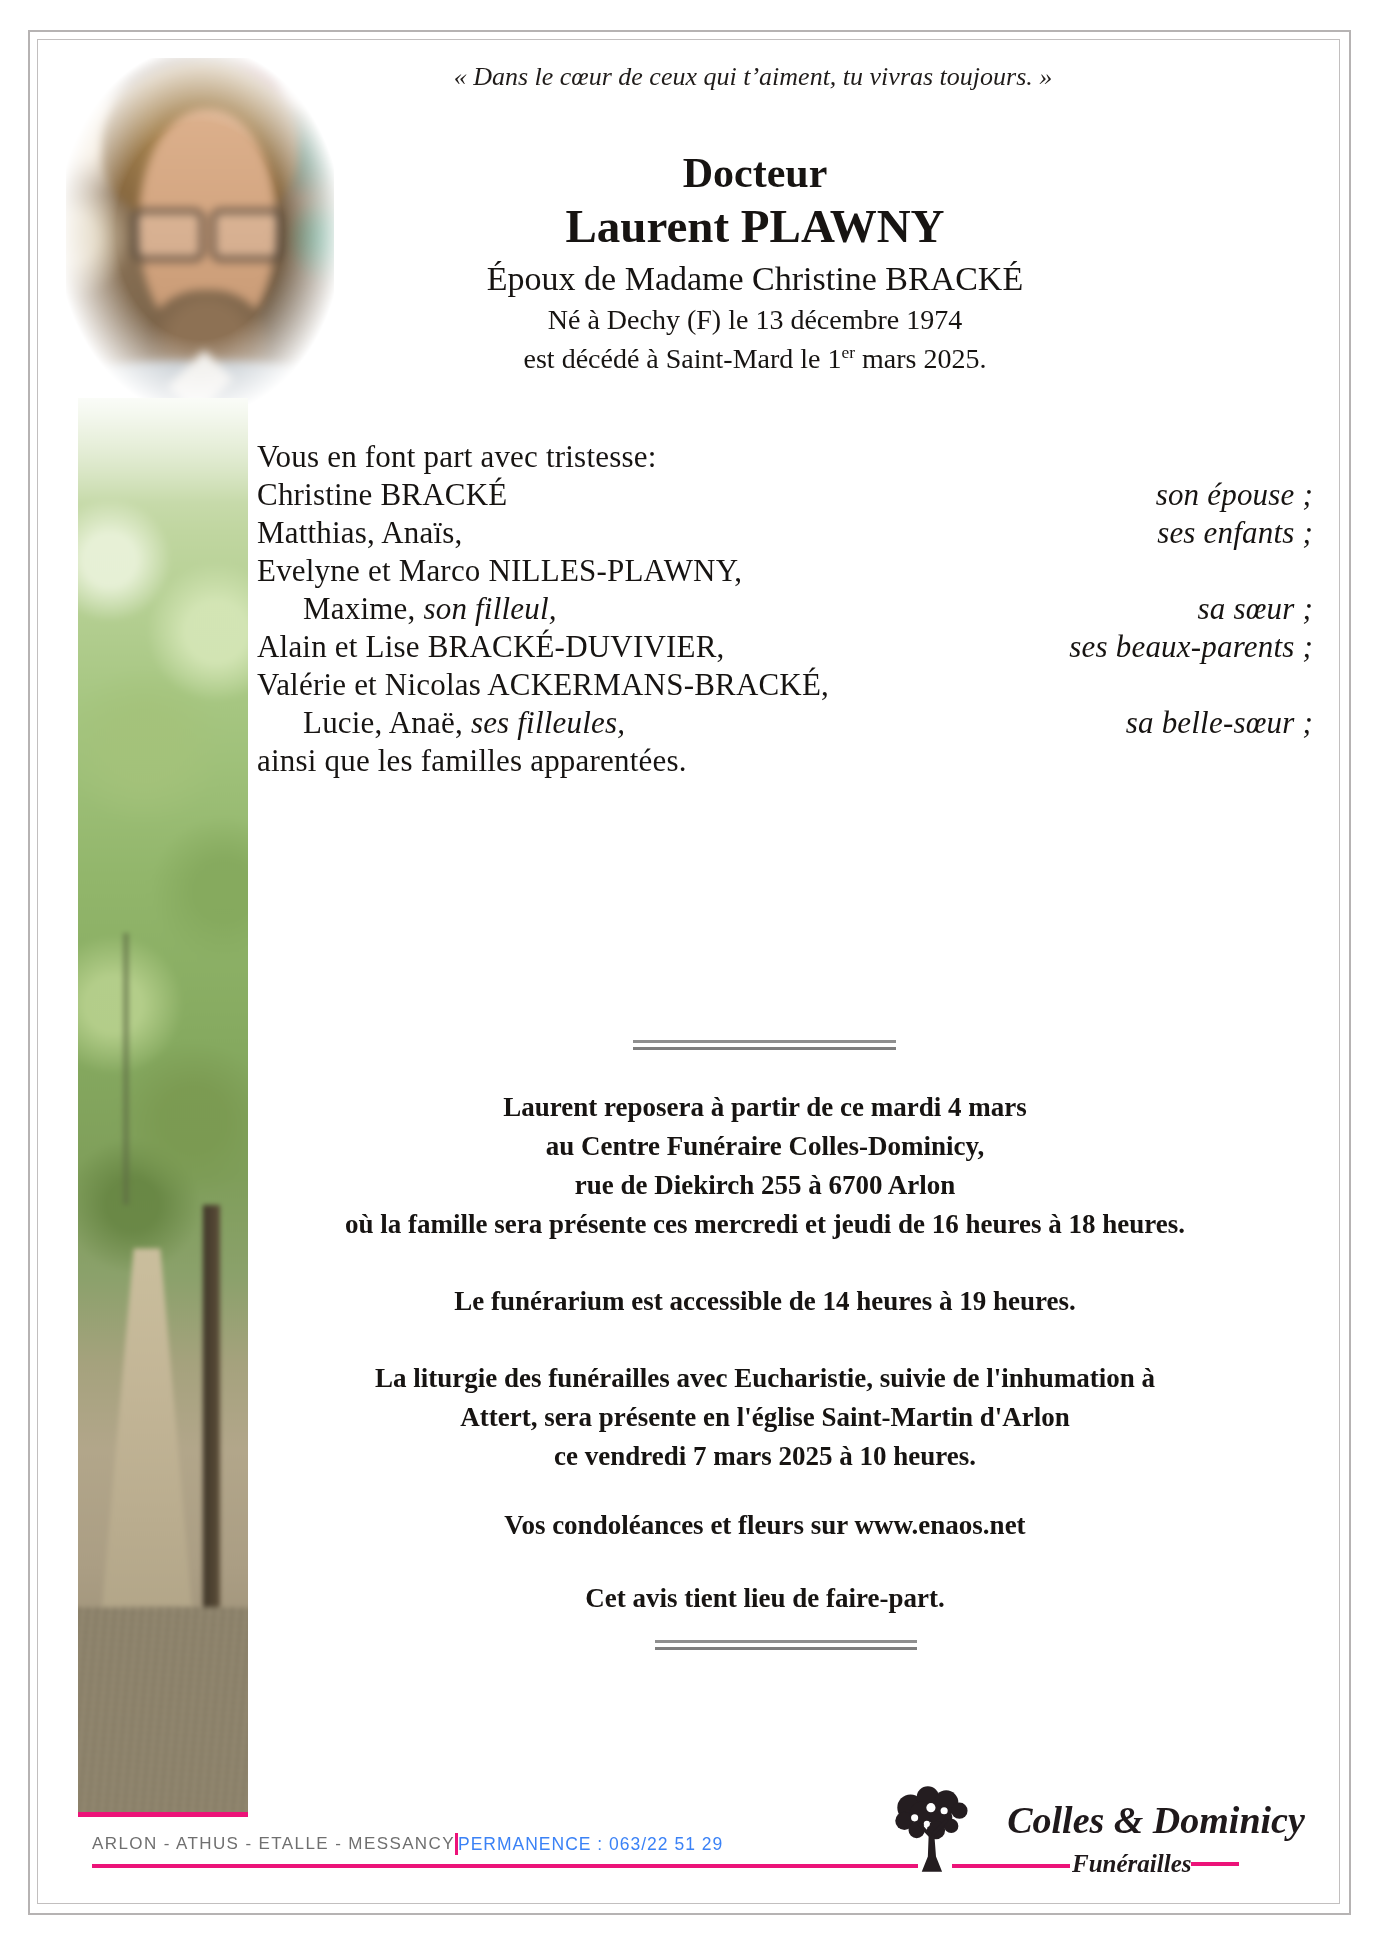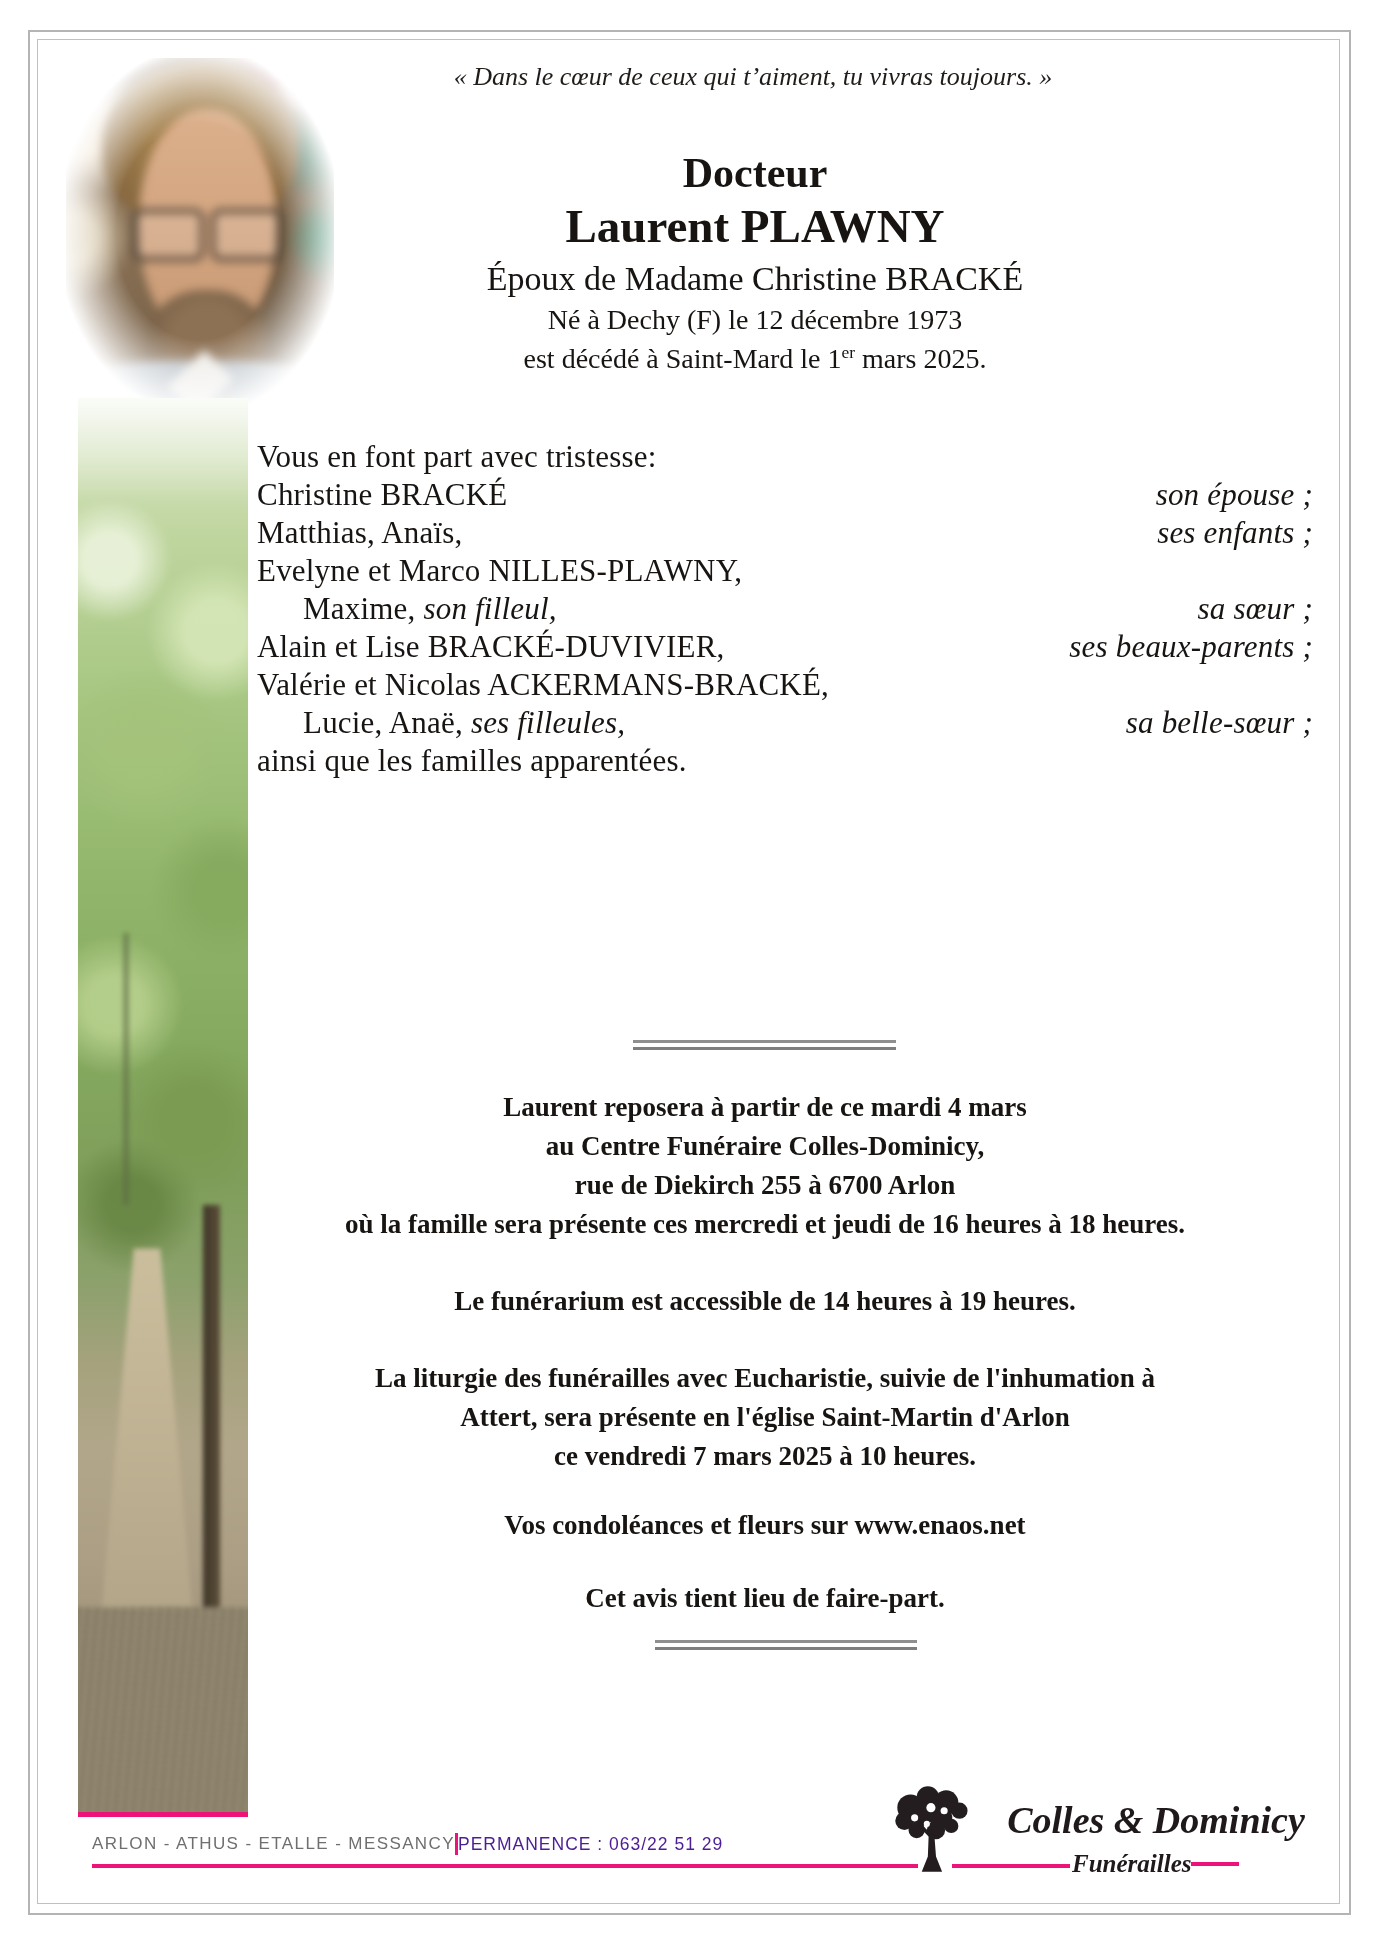--- a/index.html
+++ b/index.html
@@ -96,21 +96,21 @@
   .announce p{margin:0;}
   .announce .p1{margin-bottom:38px;}
   .announce .p2{margin-bottom:38px;}
   .announce .p3{margin-bottom:30px;}
   .announce .p4{margin-bottom:34px;}
 
   
   .footer-text{position:absolute;left:92px;top:1833px;z-index:3;display:flex;align-items:center;gap:0;
                font-family:"Liberation Sans", sans-serif;}
   .cities{font-size:17px;letter-spacing:1.4px;color:#6f6f6f;}
-  .perm{font-size:17.5px;letter-spacing:1px;color:#4c1d95;}
+  .perm{font-size:17.5px;letter-spacing:1px;color:#3b82f6;}
   .pink-sep{width:3px;height:22px;}
   .footer-line{position:absolute;top:1864px;height:4px;z-index:2;}
   .fl1{left:92px;width:826px;}
   .fl2{left:952px;width:118px;}
   .logo-tree{position:absolute;left:880px;top:1776px;width:112px;height:104px;z-index:3;}
   .brand-name{position:absolute;left:988px;top:1798px;width:336px;text-align:center;z-index:3;
               font-style:italic;font-weight:bold;font-size:38px;color:#1f191b;white-space:nowrap;}
   .brand-sub{position:absolute;left:1072px;top:1850px;z-index:3;display:flex;align-items:center;gap:0;}
   .brand-sub .sub-text{font-style:italic;font-weight:bold;font-size:25px;color:#1f191b;white-space:nowrap;}
   .brand-dash{height:4px;}
@@ -148,21 +148,21 @@
     </div>
   </div>
   <div class="strip-underline" style="background:#ec1379;"></div>
 
   <div class="quote">« Dans le cœur de ceux qui t’aiment, tu vivras toujours. »</div>
 
   <div class="head">
     <div class="title">Docteur</div>
     <div class="name">Laurent PLAWNY</div>
     <div class="spouse">Époux de Madame Christine BRACKÉ</div>
-    <div class="birth">Né à Dechy (F) le 12 décembre 1973</div>
+    <div class="birth">Né à Dechy (F) le 13 décembre 1974</div>
     <div class="death"><span>est décédé à Saint-Mard le 1</span><sup>er</sup><span> mars 2025.</span></div>
   </div>
 
   <div class="family">
     <div class="fam-intro">Vous en font part avec tristesse:</div>
 
     <div class="fam-row">
       <span class="fam-main"><span>Christine BRACKÉ</span><span class="it"></span></span>
       <span class="fam-role">son épouse ;</span>
     </div>

